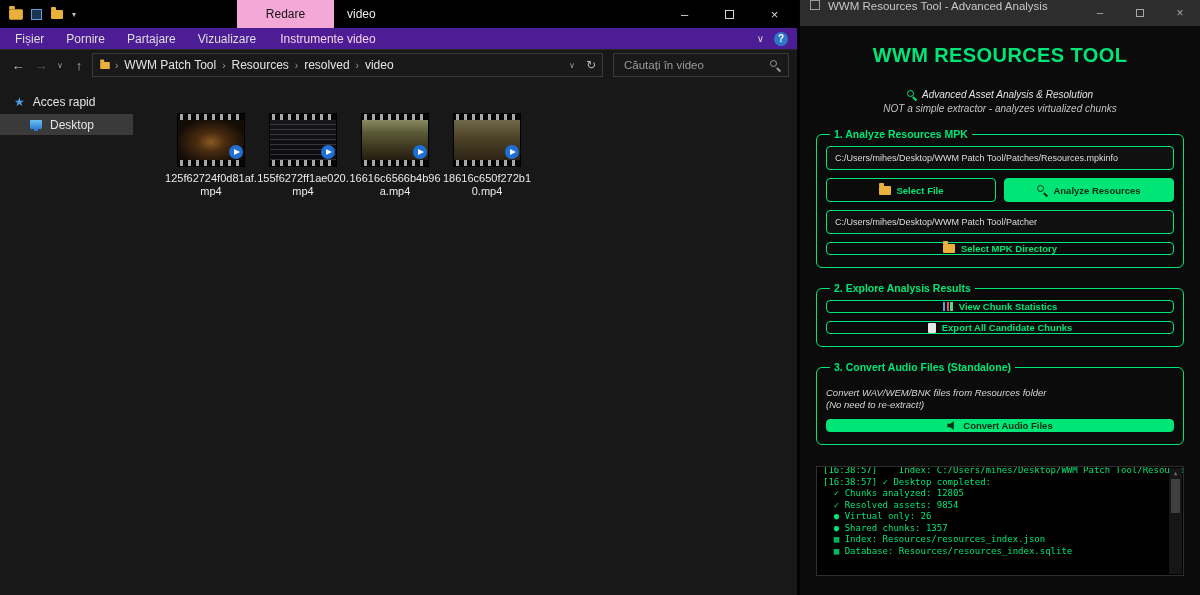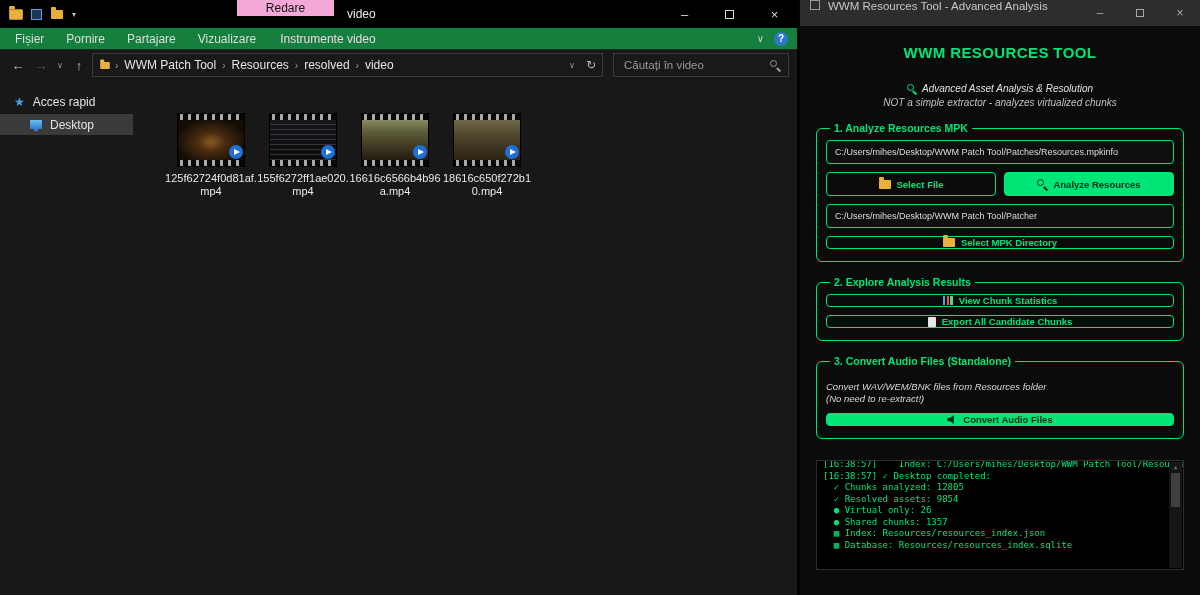--- a/index.html
+++ b/index.html
@@ -9,29 +9,29 @@
     background:#020202; font-family:"Liberation Sans","DejaVu Sans",sans-serif;
     -webkit-font-smoothing:antialiased;
   }
   .window { position:absolute; top:0; }
 
   
   .explorer { left:0; width:797px; height:595px; background:#181818; }
   .ex-titlebar { height:28px; background:#000; position:relative; display:flex; align-items:center; }
   .qat { display:flex; align-items:center; gap:9px; padding-left:10px; }
   .qat-chev { color:#bbb; font-size:8px; }
-  .ctx-tab { position:absolute; left:237px; top:0; width:97px; height:16px; background:var(--pink);
+  .ctx-tab { position:absolute; left:237px; top:0; width:97px; height:28px; background:var(--pink);
     color:#141414; font-size:12px; display:flex; align-items:center; justify-content:center; }
   .win-title { position:absolute; left:347px; top:0; height:28px; display:flex; align-items:center;
     color:#eaeaea; font-size:12px; }
   .win-controls { position:absolute; right:0; top:0; height:28px; display:flex; }
   .wc { width:45px; height:28px; display:flex; align-items:center; justify-content:center; color:#d8d8d8; font-size:13px; }
   .maxbox { width:9px; height:9px; border:1px solid #d8d8d8; display:inline-block; }
 
-  .ex-tabs { height:22px; display:flex; align-items:center; background:#15803d; font-size:12px;
+  .ex-tabs { height:22px; display:flex; align-items:center; background:#4c1d95; font-size:12px;
     color:#dedede; border-bottom:1px solid #262626; padding-left:4px; }
   .tab { padding:0 11px; height:22px; display:flex; align-items:center; }
   .tab-ctx { color:#f2d2e8; padding:0 13px; }
   .expand { margin-left:auto; color:#cfcfcf; font-size:10px; padding:0 10px; }
   .help { width:14px; height:14px; border-radius:50%; background:#2e77c9; color:#fff; font-size:10px;
     font-weight:bold; display:flex; align-items:center; justify-content:center; margin-right:9px; flex:none; }
 
   .ex-nav { height:30px; display:flex; align-items:center; gap:3px; padding:2px 8px; background:#181818; }
   .navbtn { color:#c8c8c8; font-size:13px; width:20px; text-align:center; flex:none; }
   .navbtn.small { font-size:8px; width:12px; color:#999; }
@@ -102,21 +102,21 @@
   
   .tool { left:800px; width:400px; height:595px; background:#0b0b0b; }
   .t-titlebar { height:26px; background:#2d2d2d; display:flex; padding-left:10px; }
   .t-appicon { width:10px; height:10px; border:1px solid #9a9a9a; margin-right:8px; flex:none; }
   .t-title { font-size:11.5px; color:#c6c6c6; flex:1; white-space:nowrap; overflow:hidden; }
   .t-wc { width:40px; height:26px; display:flex; align-items:center; justify-content:center;
     color:#a8a8a8; font-size:12px; flex:none; }
   .maxbox2 { width:8px; height:8px; border:1px solid #a8a8a8; display:inline-block; }
 
   .t-body { padding:0 16px; }
-  .t-h1 { margin-top:18px; text-align:center; color:var(--g); font-size:15px; font-weight:bold; letter-spacing:.4px; }
+  .t-h1 { margin-top:18px; text-align:center; color:var(--g); font-size:20px; font-weight:bold; letter-spacing:.4px; }
   .t-sub { margin-top:22px; text-align:center; font-style:italic; }
   .t-sub1 { font-size:10px; color:#e2e2e2; display:flex; align-items:center; justify-content:center; gap:5px; }
   .t-sub2 { font-size:10px; color:#c2c2c2; margin-top:3px; }
 
   .fs { margin:14px 0 0; padding:6px 9px 12px; border:1px solid var(--g); border-radius:6px;
     display:flex; flex-direction:column; gap:8px; }
   .fs legend { font-size:10.5px; font-weight:bold; color:var(--g); padding:0 4px; margin-left:4px; }
   .pathbox { border:1px solid var(--g); border-radius:4px; background:#101010; color:#dcdcdc;
     font-size:9px; padding:6px 8px; white-space:nowrap; overflow:hidden; }
   .btnrow { display:flex; gap:8px; }

